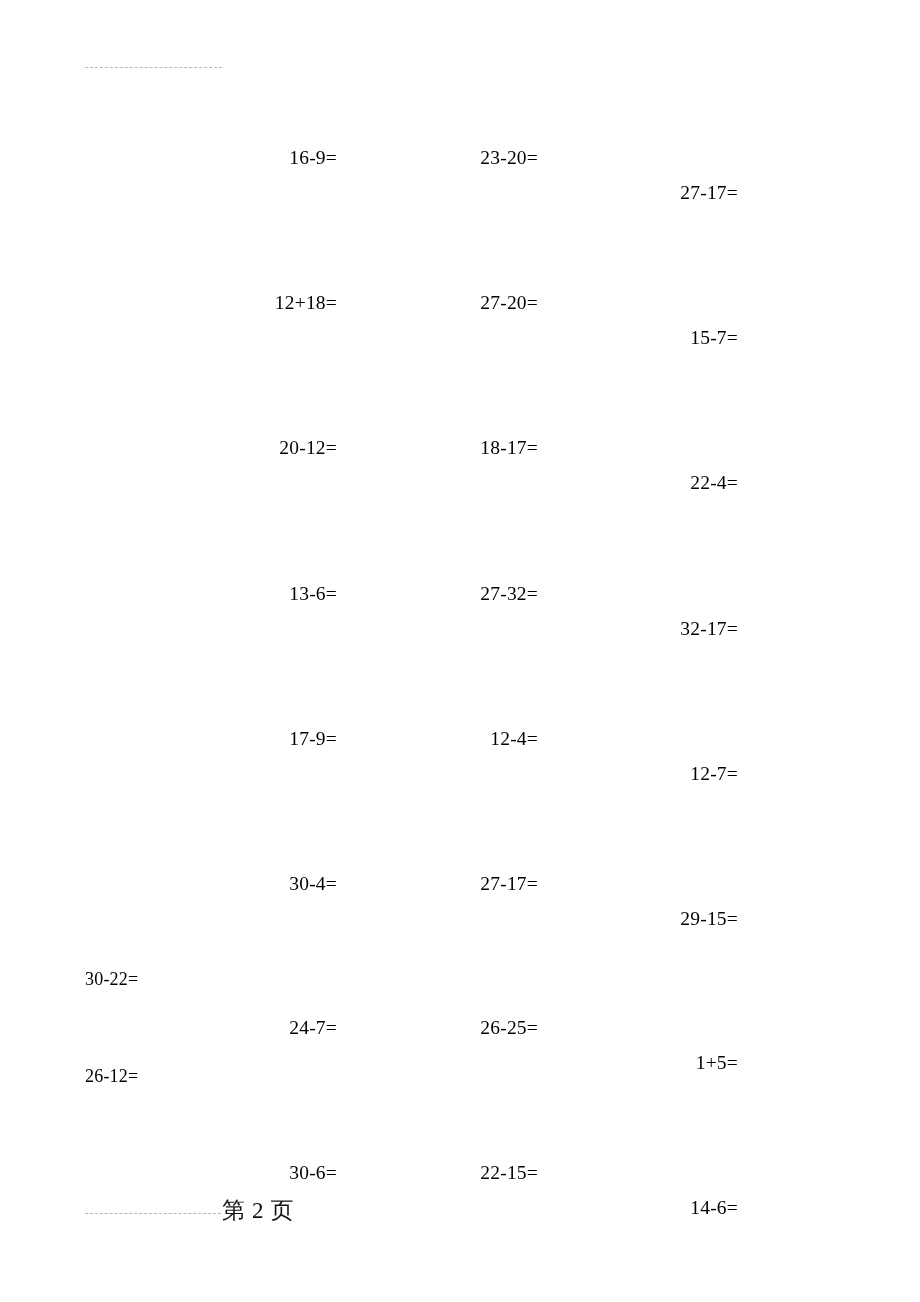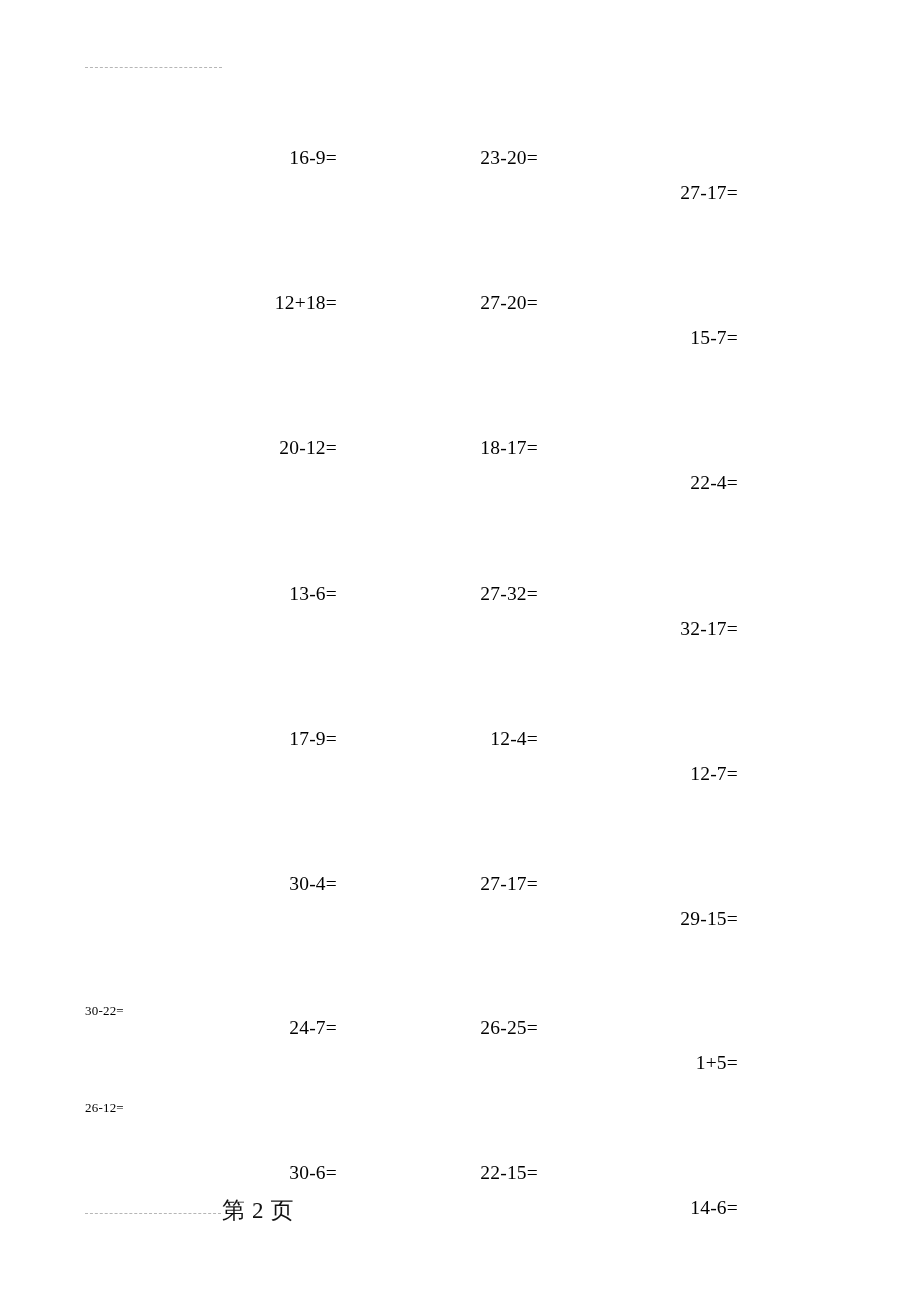--- a/index.html
+++ b/index.html
@@ -59,26 +59,25 @@
     text-align: right;
   }
   .col-0 { left: 233px; width: 104px; }
   .col-1 { left: 434px; width: 104px; }
   .col-2 { left: 634px; width: 104px; margin-top: 35px; }
 
   
   .margin-problem {
     position: absolute;
     left: 85px;
-    font-size: 13px;
+    font-size: 18px;
     line-height: 26px;
     letter-spacing: 0.2px;
     white-space: nowrap;
     color: #000000;
-    margin-top: 32px;
   }
 
   
   #page-footer {
     position: absolute;
     left: 222px;
     top: 1196px;
     font-size: 23px;
     line-height: 30px;
     white-space: nowrap;

